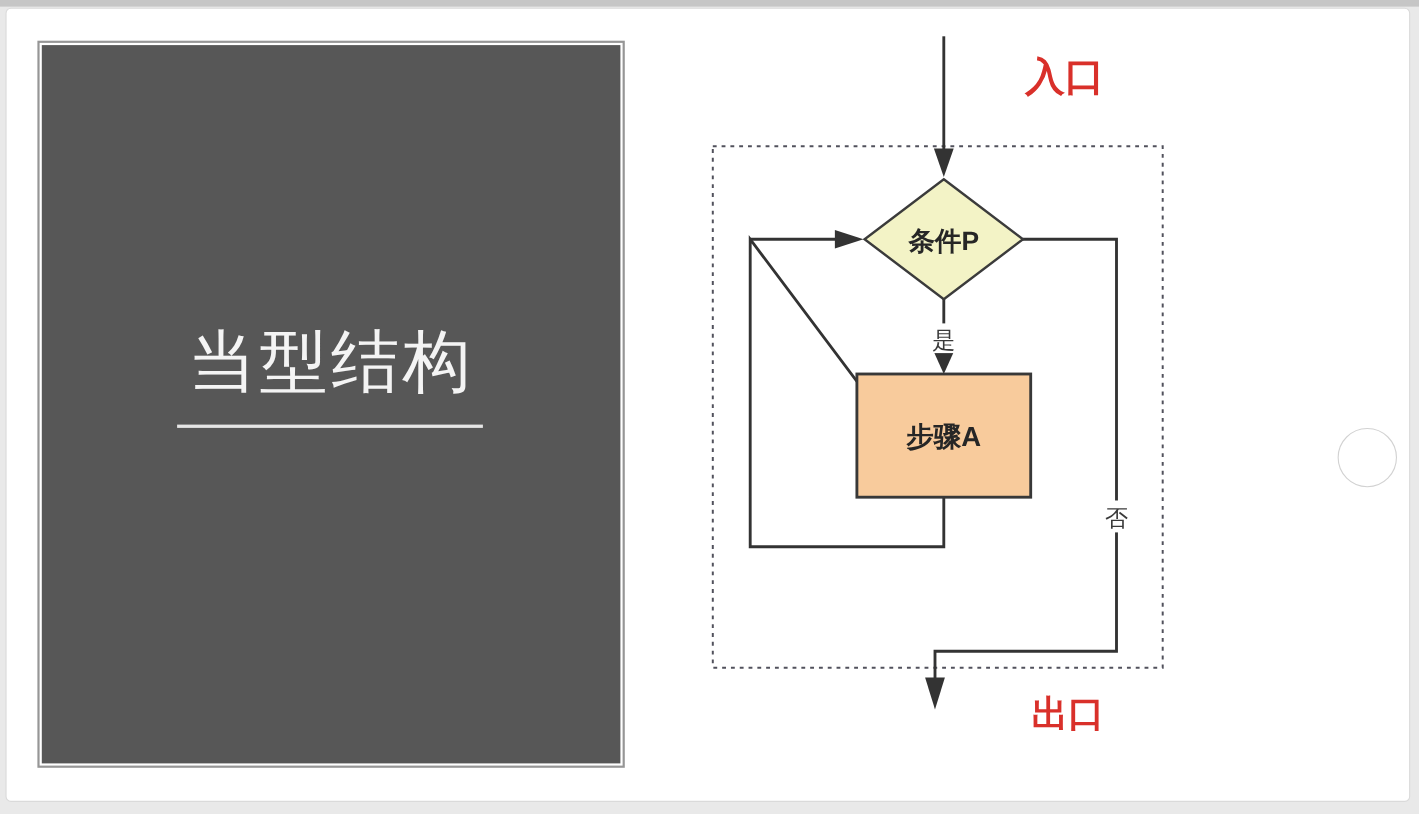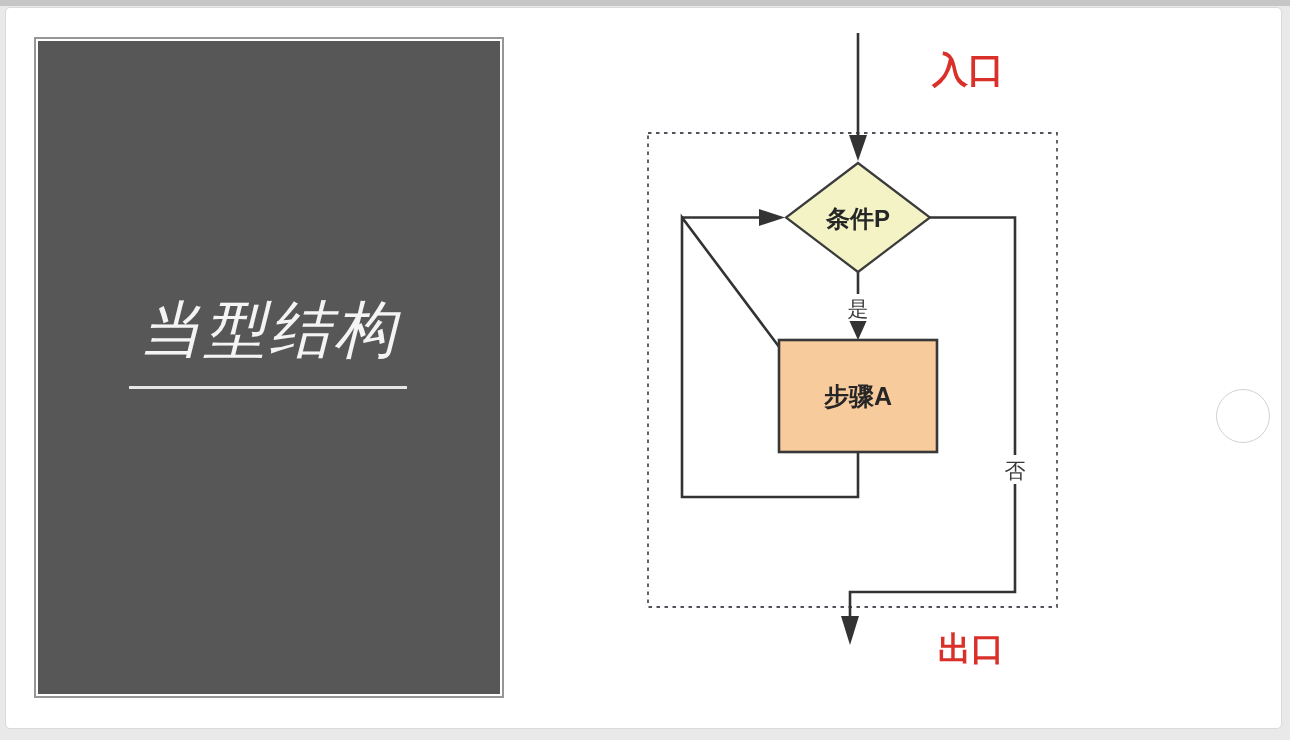--- a/index.html
+++ b/index.html
@@ -12,24 +12,23 @@
     position:absolute;left:0;top:0;width:1290px;height:6px;
     background:#c6c6c6;
   }
   .slide{
     position:absolute;left:5px;top:7px;width:1277px;height:722px;
     background:#ffffff;border:1px solid #dadada;border-radius:5px;
     box-sizing:border-box;
   }
   
   .title-panel-frame{
-    position:absolute;left:33px;top:36px;width:470px;height:661px;
+    position:absolute;left:33px;top:36px;width:534px;height:661px;
     border:2px solid #969696;background:#ffffff;padding:2px;
     box-sizing:border-box;
-    font-style:italic;
   }
   .title-panel{
     width:100%;height:100%;background:#575757;position:relative;
   }
   .panel-title{
     position:absolute;left:0;top:256px;width:100%;
     text-align:center;color:#f4f4f4;
     font-size:62px;font-weight:300;letter-spacing:3px;
     line-height:1.05;
   }

